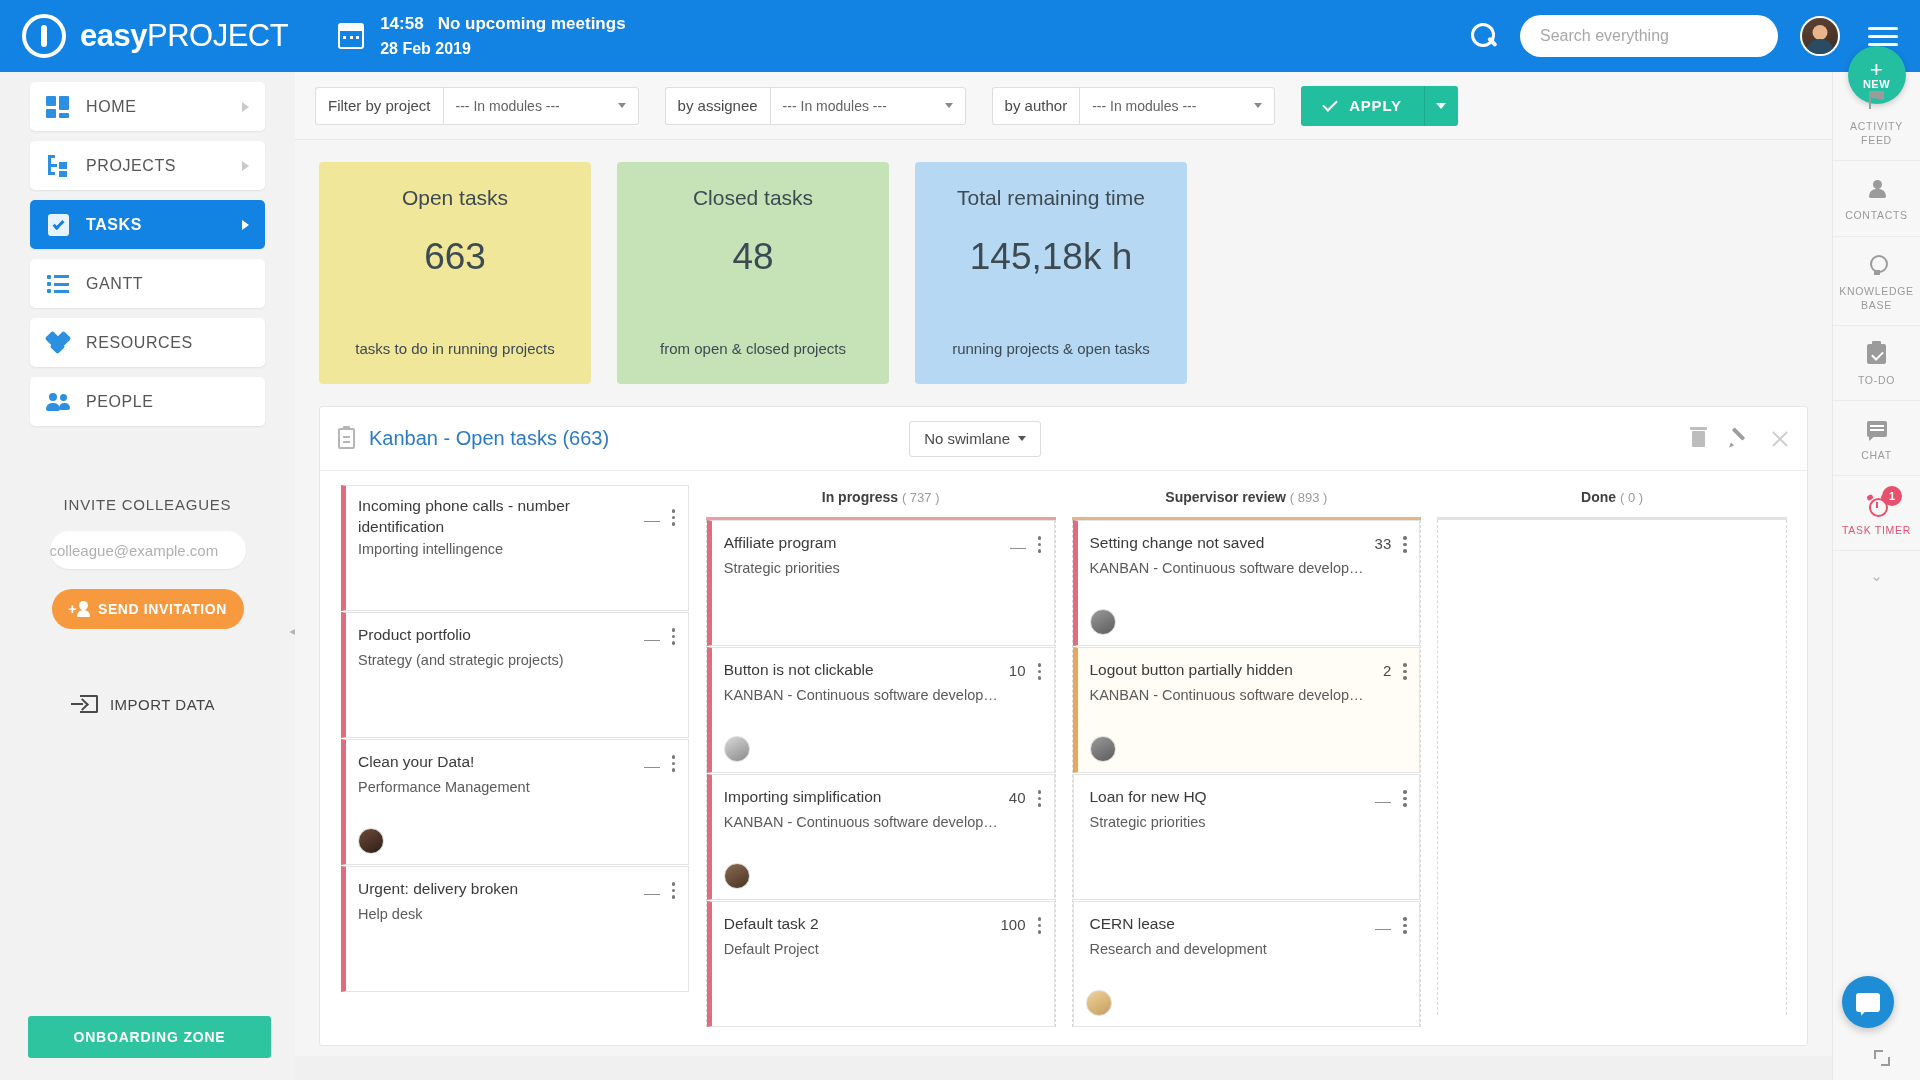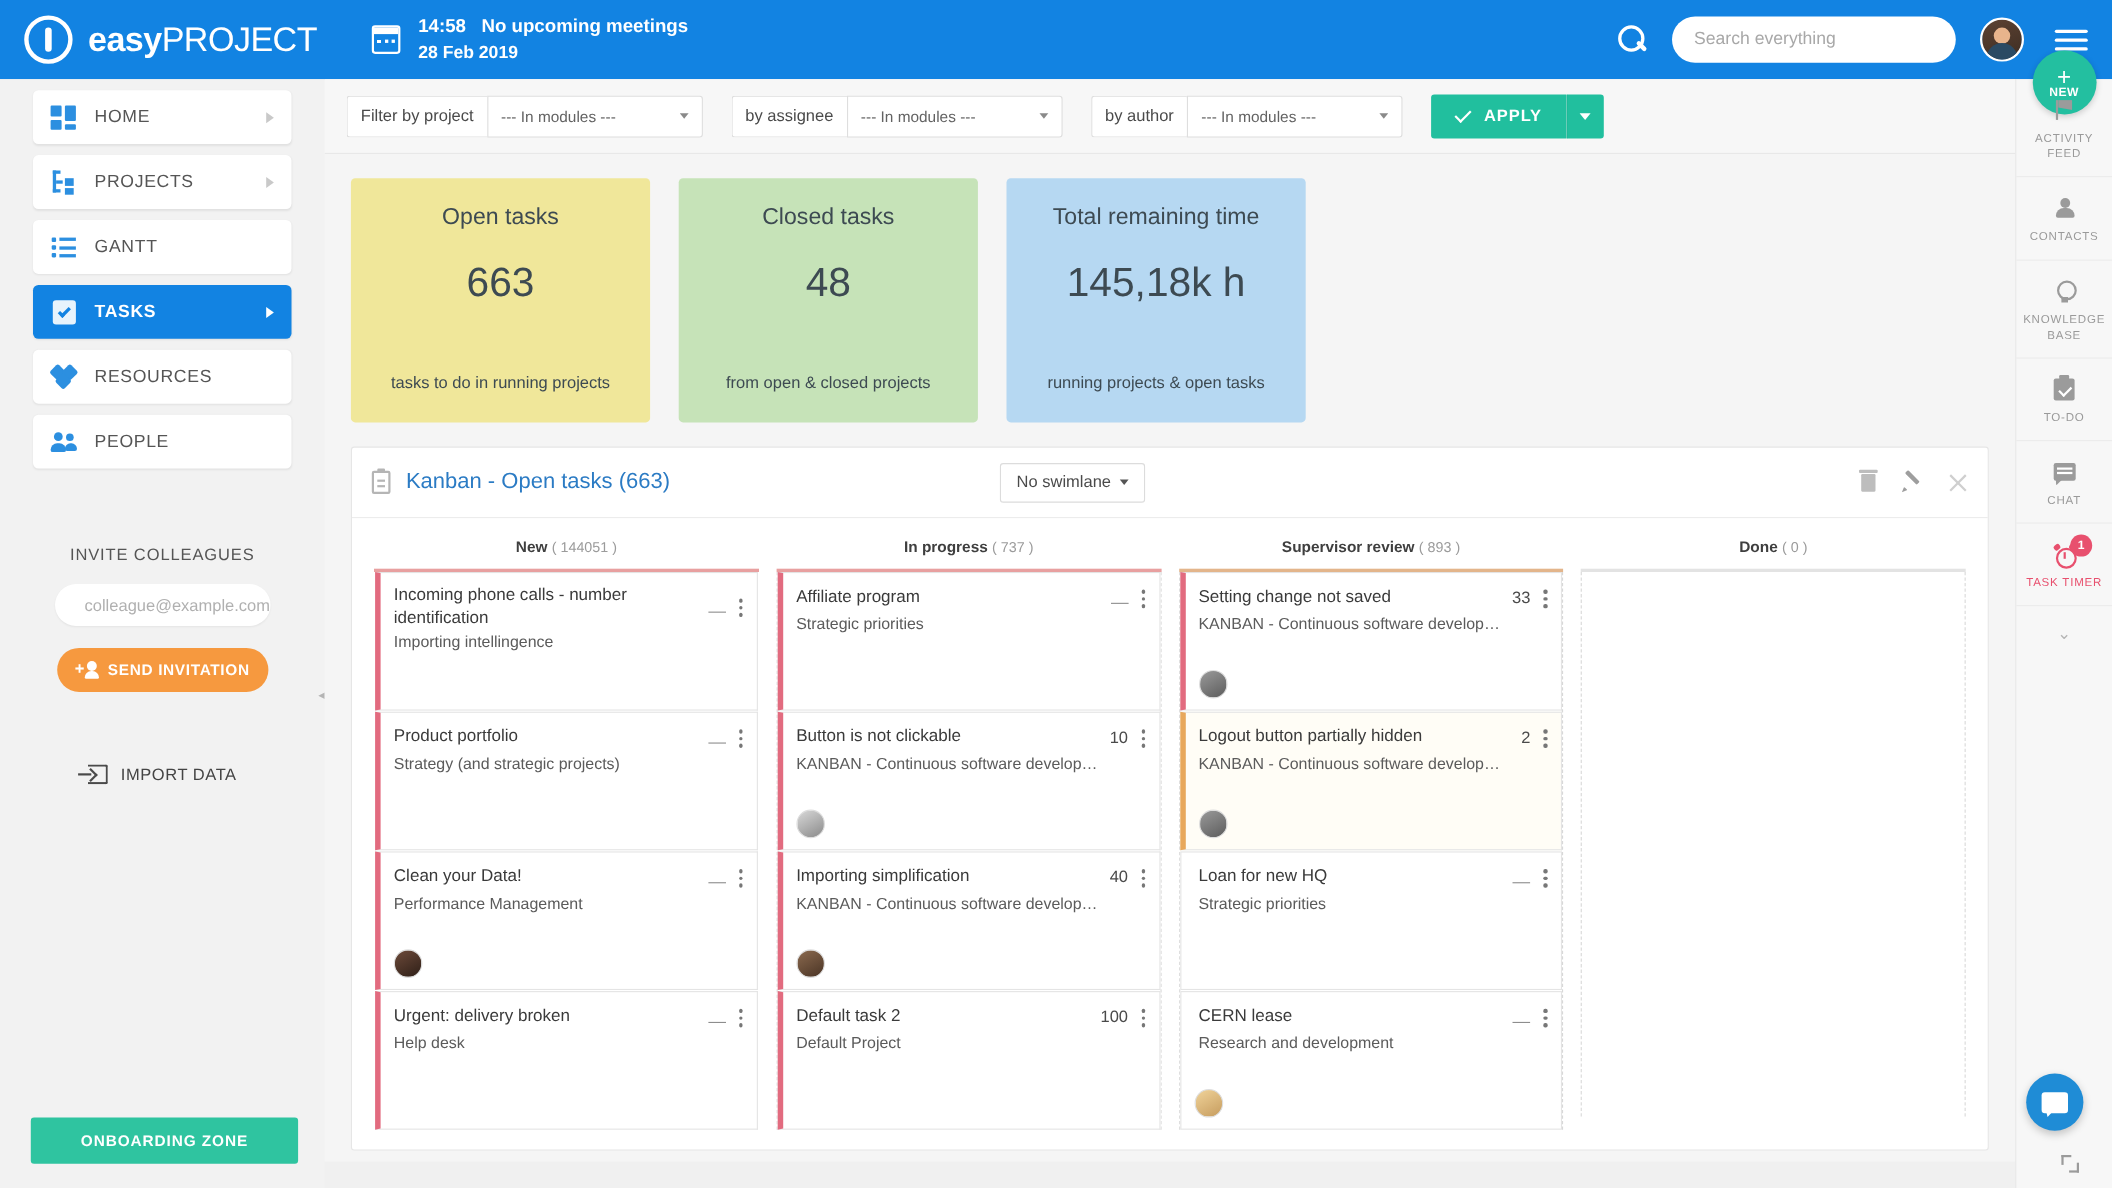--- a/index.html
+++ b/index.html
@@ -133,21 +133,21 @@
   .ic-ppl i:nth-child(2){ left:14px; top:5px; width:7px; height:7px; border-radius:50%; }
   .ic-ppl i:nth-child(3){ left:0px; top:14px; width:14px; height:8px; border-radius:6px 6px 2px 2px; }
   .ic-ppl i:nth-child(4){ left:13px; top:14px; width:11px; height:7px; border-radius:5px 5px 2px 2px; }
 
   .invite-title {
     margin-top: 70px; text-align: center; font-size: 15px;
     color: #555; letter-spacing: .8px;
   }
   .invite-input {
     display:block; margin: 18px auto 0; width: 196px; height: 38px;
-    border-radius: 19px; border: none; background:#fff; text-align:right;
+    border-radius: 19px; border: none; background:#fff; text-align:left;
     font-size: 15px; color:#0f766e; font-family:"Liberation Sans", sans-serif;
     box-shadow: 0 1px 2px rgba(0,0,0,.06);
   }
   .invite-input::placeholder{ color:#b0b0b0; }
   .invite-btn {
     display:flex; align-items:center; justify-content:center; gap:10px;
     margin: 20px auto 0; width: 192px; height: 40px; border-radius: 20px;
     background:#f6993f; border:none; color:#fff; font-size:14px; font-weight:700;
     letter-spacing:.6px; cursor:pointer; font-family:"Liberation Sans", sans-serif;
   }
@@ -408,39 +408,39 @@
         <i></i>
         <i></i>
         <i></i>
         <i></i>
         <i></i>
       </div>
     <span class="nav-label">PROJECTS</span>
     <span class="nav-arrow"></span>
   </div>
 
-  <div class="nav-item">
-    <div class="nav-ico ic-gantt">
-        <i></i>
-        <i></i>
-        <i></i>
-        <i></i>
-        <i></i>
-        <i></i>
-      </div>
-    <span class="nav-label">GANTT</span>
-  </div>
-
   <div class="nav-item active">
     <div class="nav-ico ic-task">
         <span class="clip"></span>
         <span class="chk"></span>
       </div>
     <span class="nav-label">TASKS</span>
     <span class="nav-arrow"></span>
+  </div>
+
+  <div class="nav-item">
+    <div class="nav-ico ic-gantt">
+        <i></i>
+        <i></i>
+        <i></i>
+        <i></i>
+        <i></i>
+        <i></i>
+      </div>
+    <span class="nav-label">GANTT</span>
   </div>
 
   <div class="nav-item">
     <div class="nav-ico ic-res">
         <i></i>
         <i></i>
         <i></i>
       </div>
     <span class="nav-label">RESOURCES</span>
   </div>
@@ -533,21 +533,20 @@
         <span class="caret"></span>
       </div>
       <div class="panel-tools">
         <span class="t-ico trash"></span>
         <span class="t-ico pencil"></span>
         <span class="t-ico closex"></span>
       </div>
     </div>
     <div class="board" id="board">
         <div class="col c1">
-          <div class="col-head"><span>New</span> <span class="cnt">( 144051 )</span></div>
           <div class="col-body">
             <div class="card">
               <div class="card-top">
                 <div class="card-title">Incoming phone calls - number identification</div>
                 <span class="card-dash"></span>
                 <div class="kebab">
                   <i></i>
                   <i></i>
                   <i></i>
                 </div>

